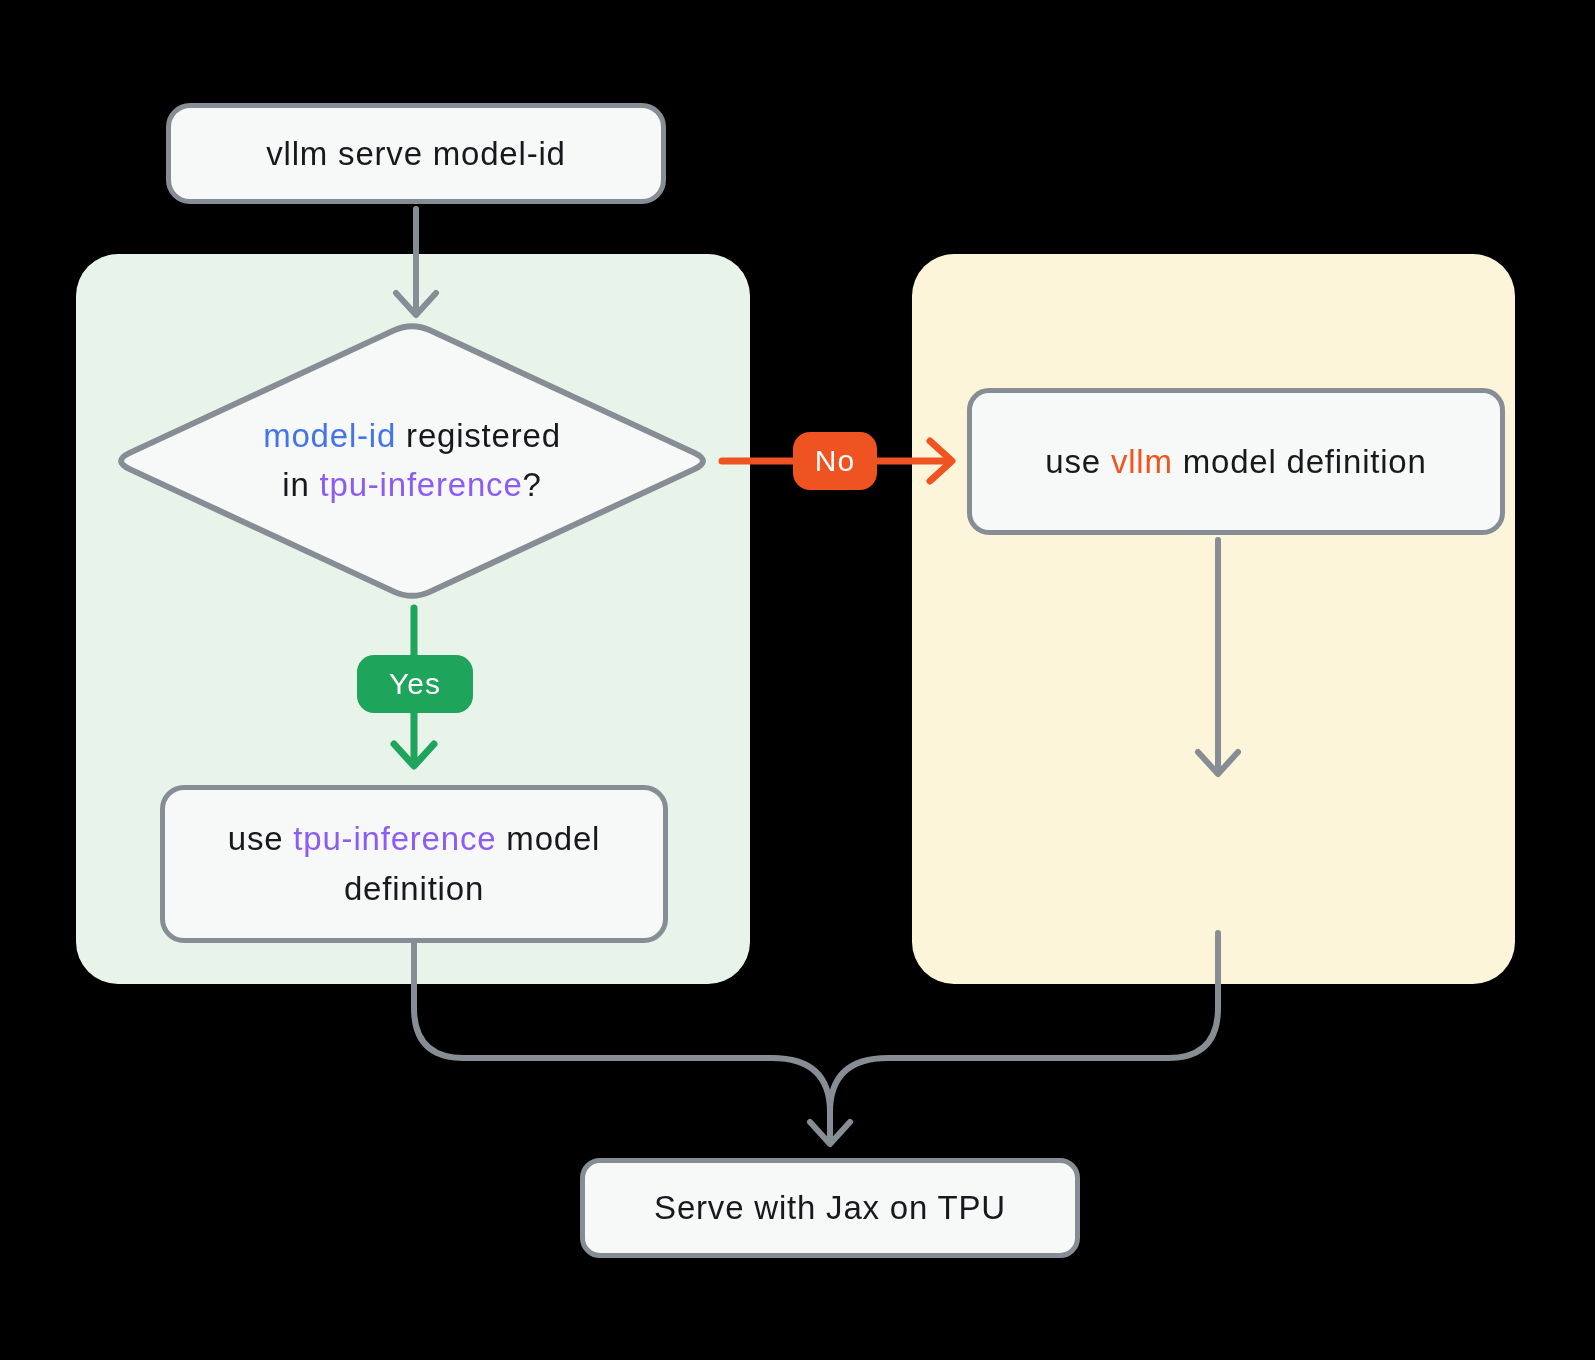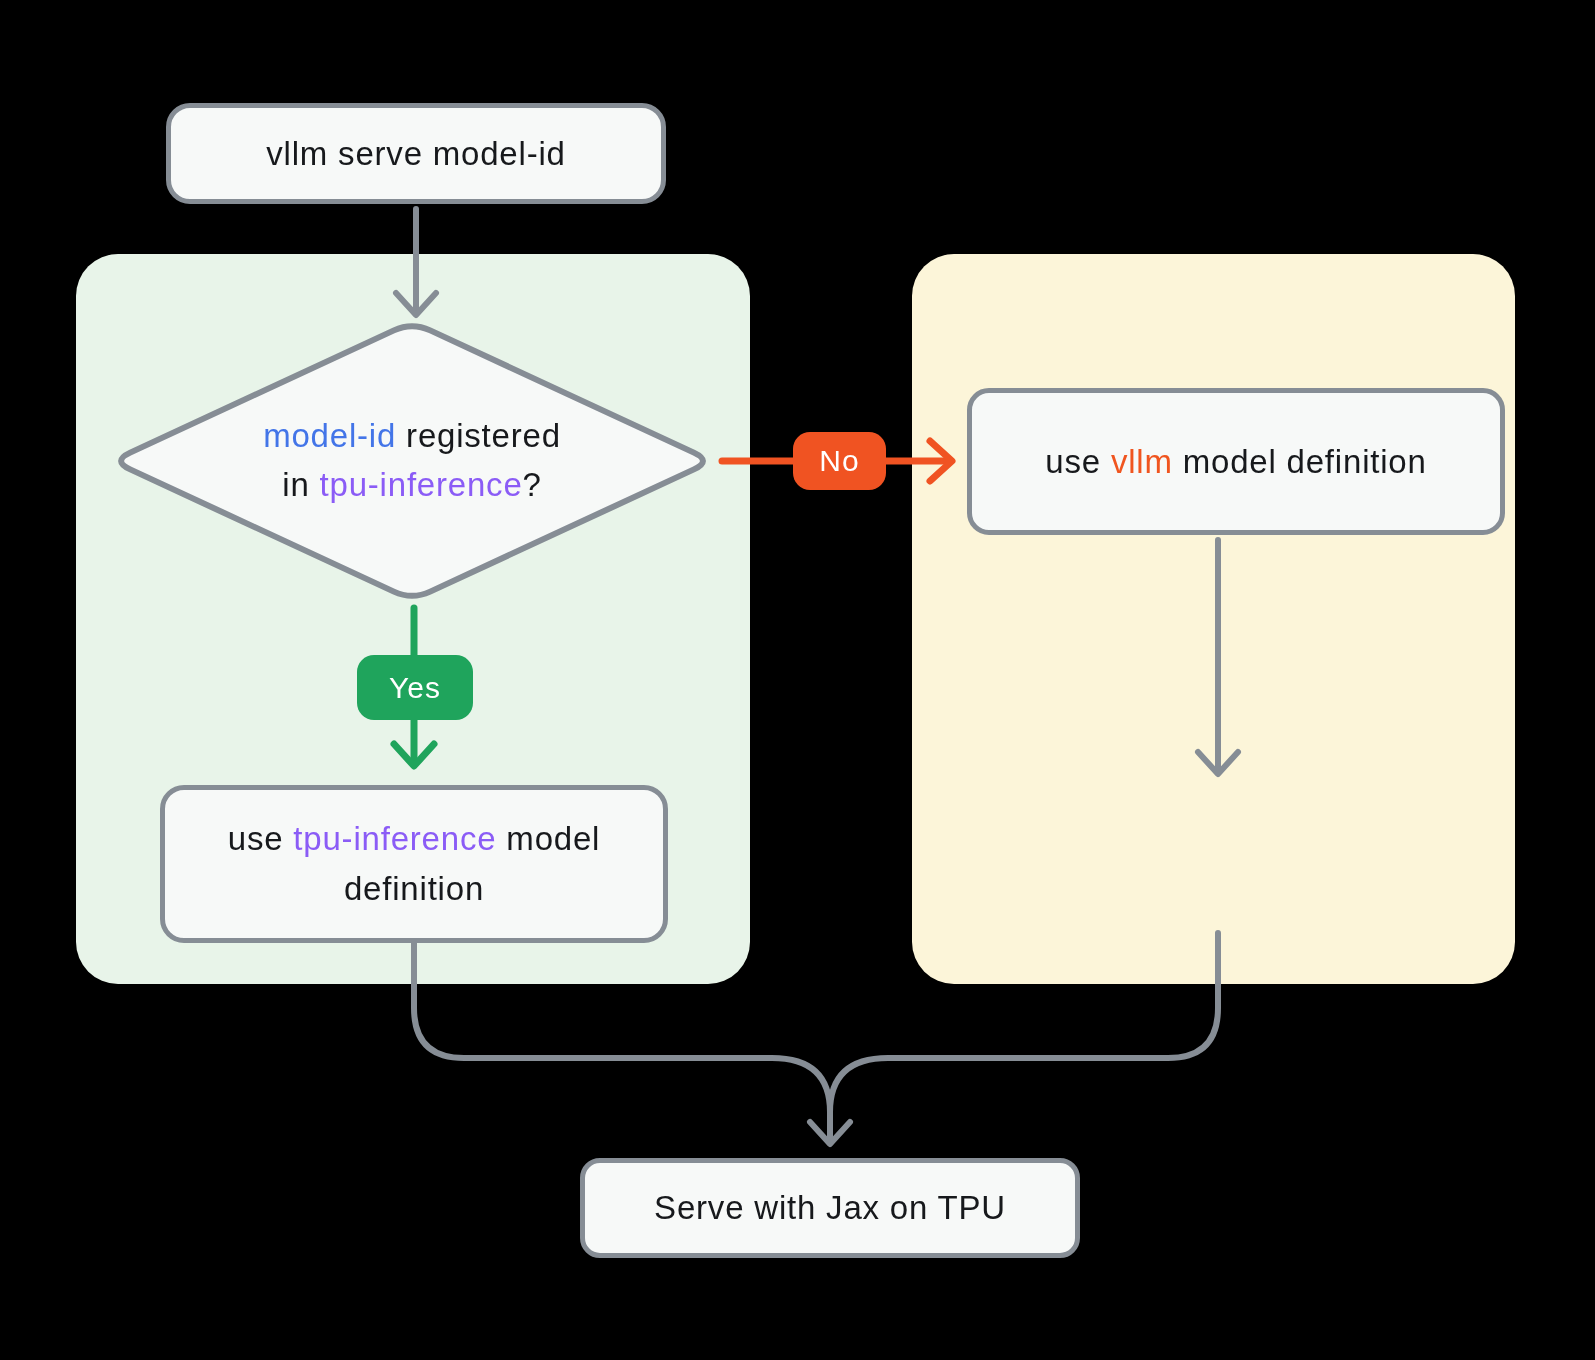--- a/index.html
+++ b/index.html
@@ -35,22 +35,22 @@
     position:absolute;left:162px;top:411px;width:500px;
     text-align:center;color:#17191C;font-size:33px;font-weight:500;
     letter-spacing:0.8px;line-height:49px;
   }
 
   
   .badge{
     position:absolute;display:flex;align-items:center;justify-content:center;
     color:#FFFFFF;font-size:30px;font-weight:500;letter-spacing:1px;border-radius:17px;
   }
-  .badge-no{left:793px;top:432px;width:93px;height:58px;background:#F05322;}
-  .badge-yes{left:357px;top:655px;width:116px;height:65px;background:#1FA45C;}
+  .badge-no{left:793px;top:432px;width:84px;height:58px;background:#F05322;}
+  .badge-yes{left:357px;top:655px;width:116px;height:58px;background:#1FA45C;}
 
   .t-blue{color:#4375E8;}
   .t-green{color:#8b5cf6;margin-top:33px;}
   .t-orange{color:#F0551F;}
 </style>
 </head>
 <body>
 
 <div class="canvas">
 

